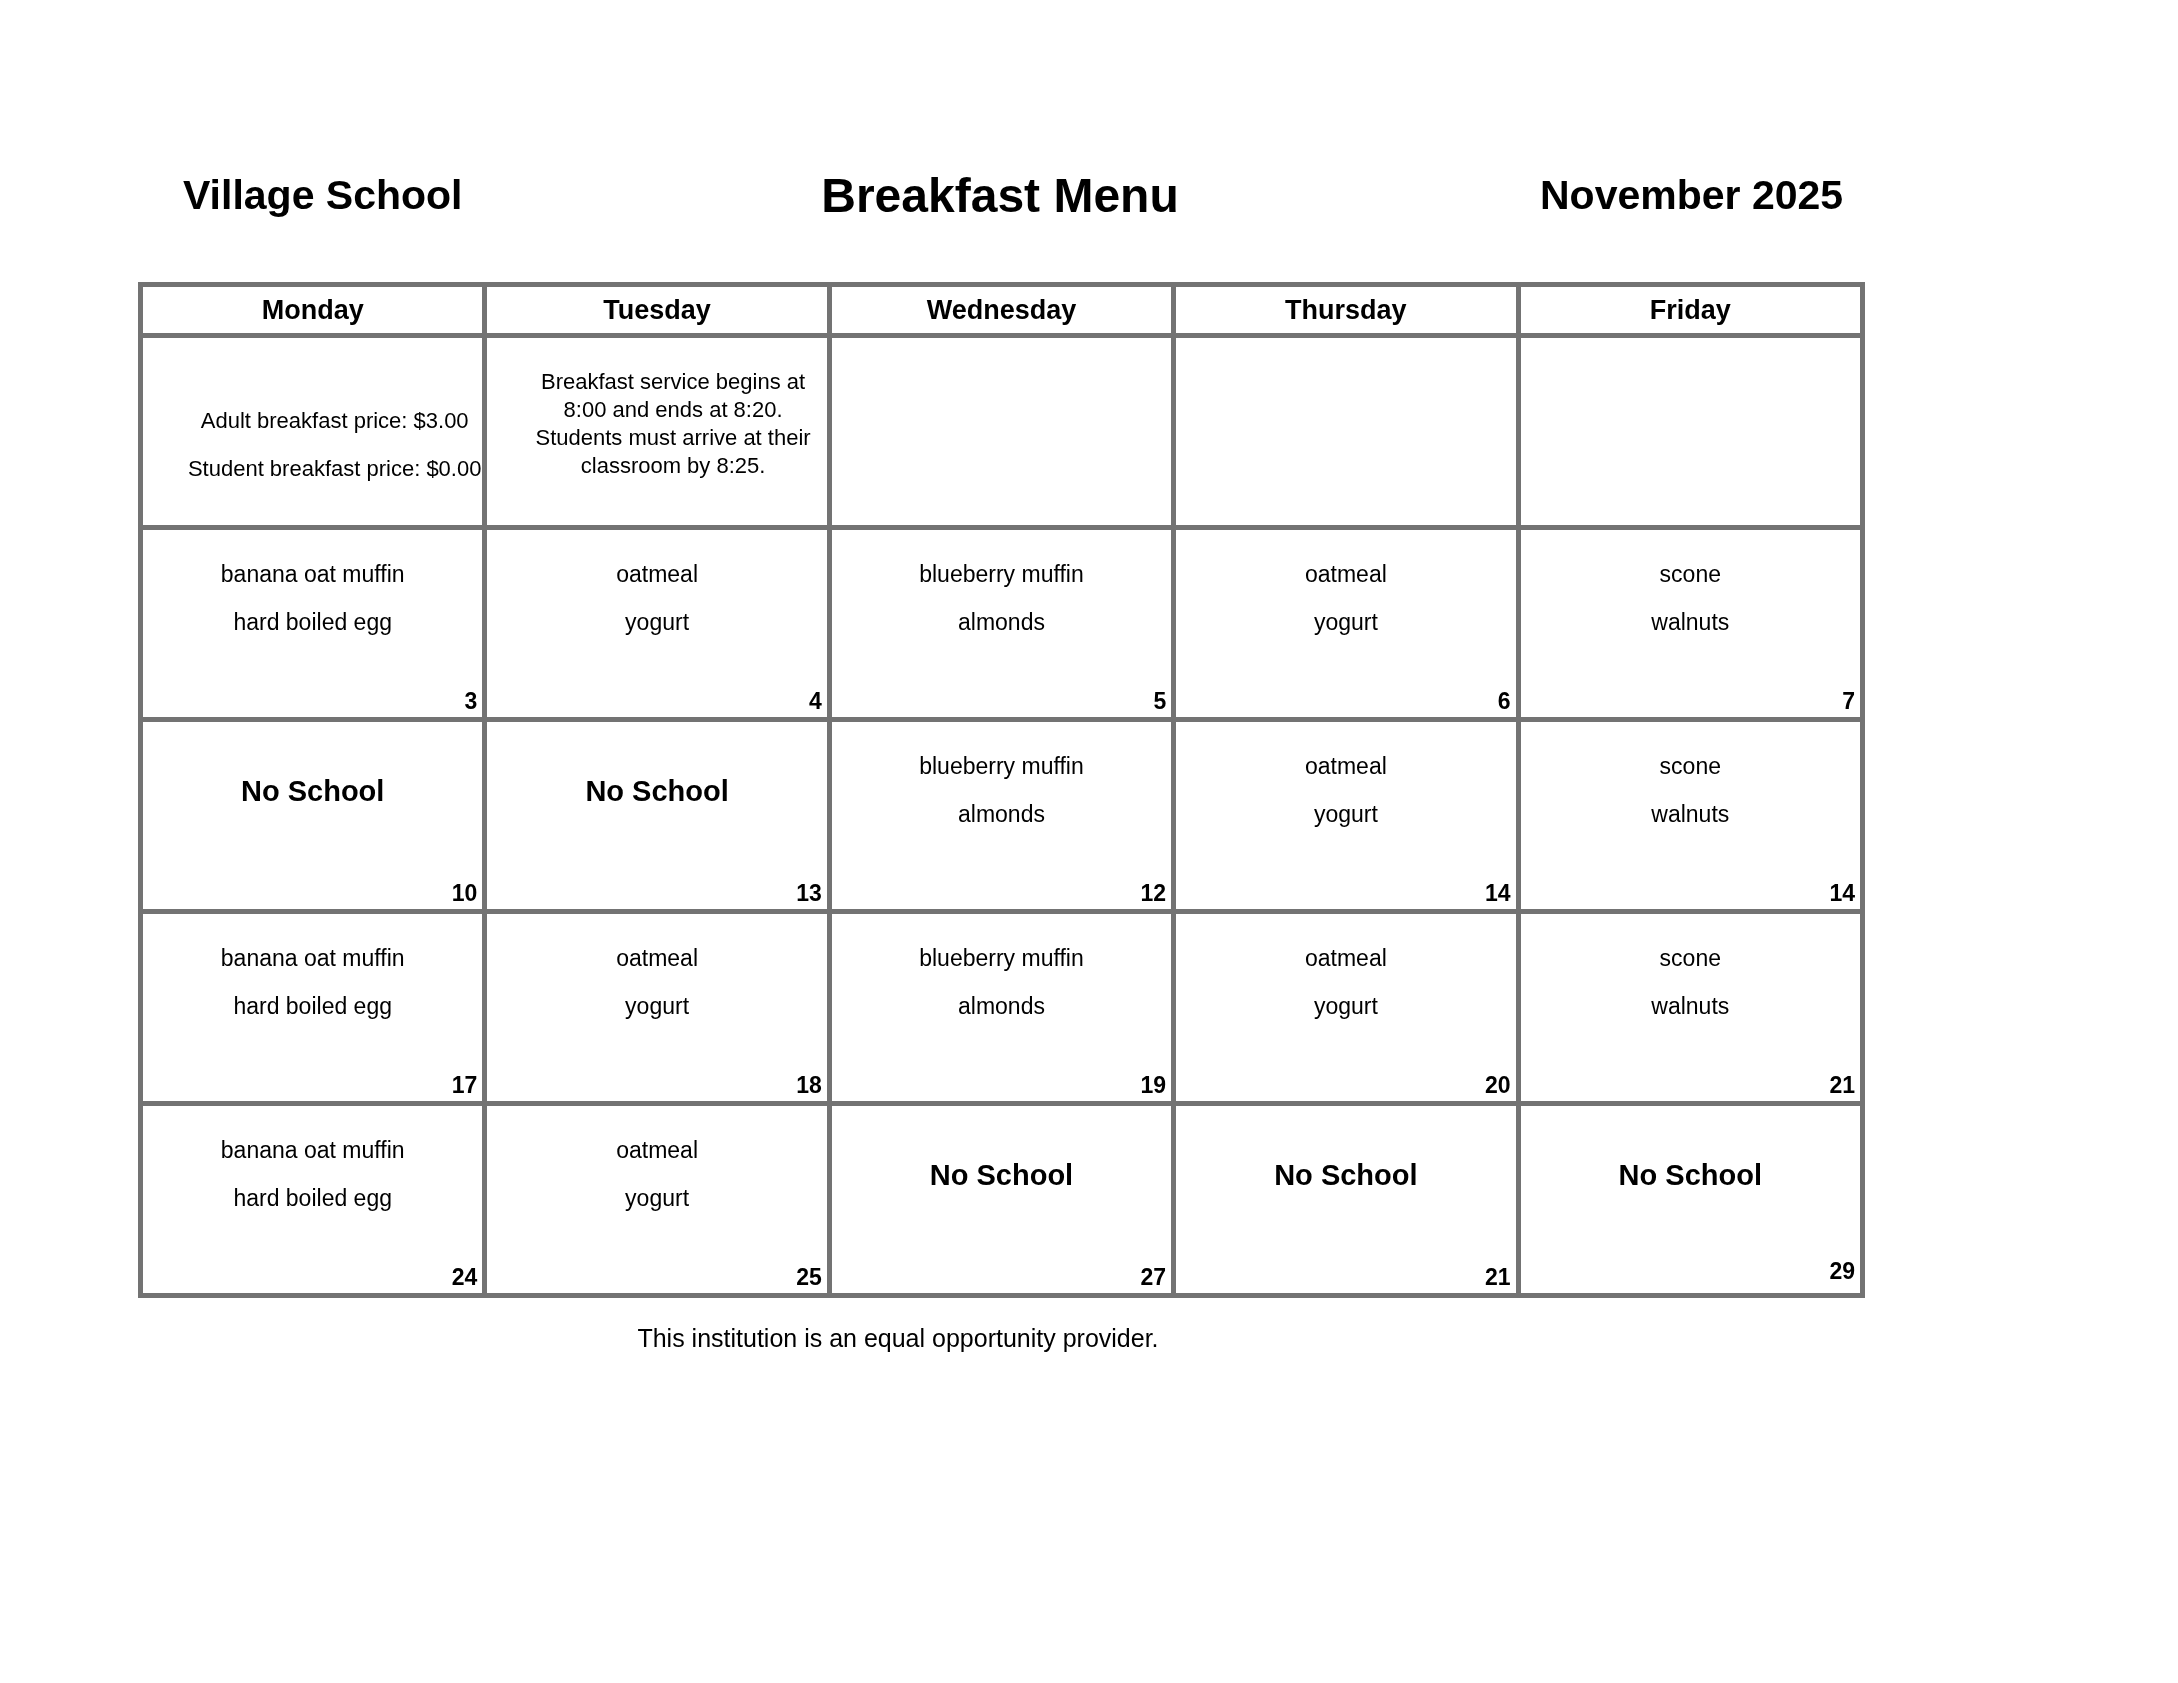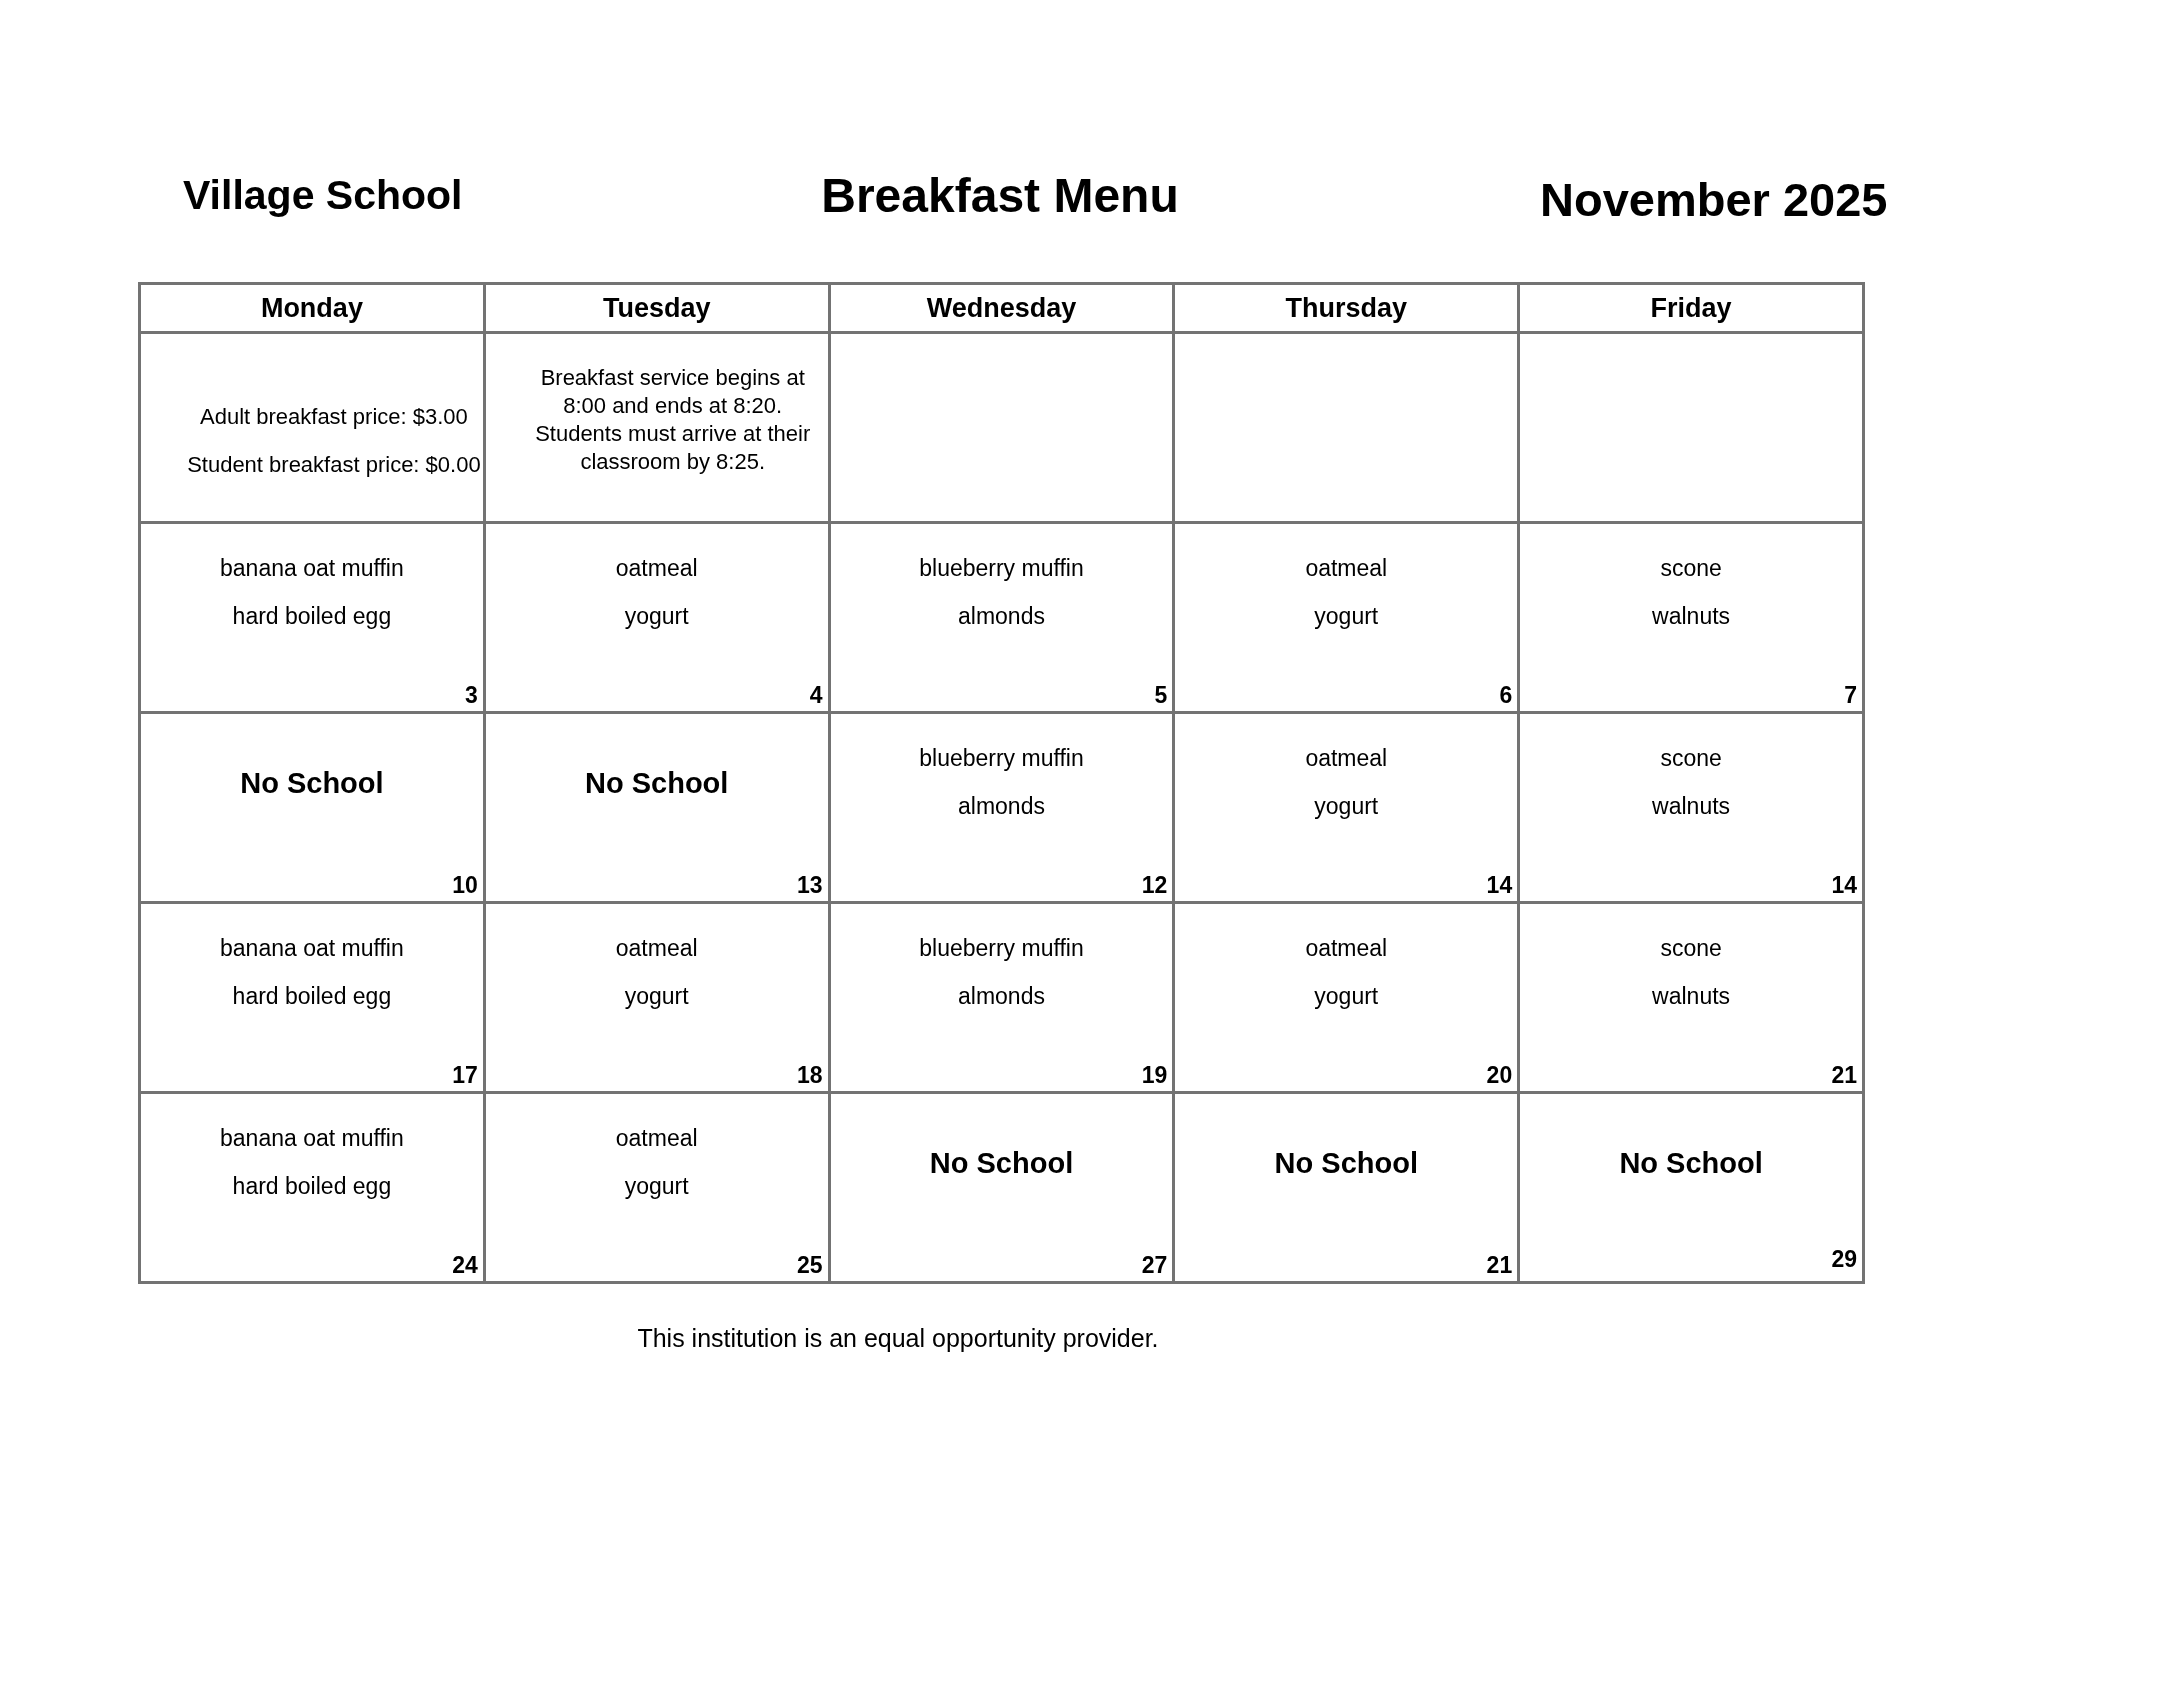--- a/index.html
+++ b/index.html
@@ -1,25 +1,25 @@
 <!DOCTYPE html>
 <html><head>
 <meta charset="utf-8">
 <style>
   html, body { margin: 0; padding: 0; background: #ffffff; }
   body { width: 2178px; height: 1683px; position: relative; overflow: hidden;
          font-family: "Liberation Sans", sans-serif; color: #000; }
   .title { position: absolute; top: 166px; font-weight: bold; white-space: nowrap; }
   #school { left: 183px; font-size: 41px; top: 172px; }
   #menu-title { left: 0; width: 2000px; text-align: center; font-size: 48px; top: 168px; }
-  #month { left: 1540px; font-size: 47px; top: 172px; }
+  #month { left: 1540px; font-size: 41px; top: 172px; }
 
   table.cal { position: absolute; left: 138px; top: 282px; width: 1727px;
               border-collapse: collapse; table-layout: fixed; }
-  table.cal td, table.cal th { border: 3px solid #737373; padding: 0; position: relative; }
+  table.cal td, table.cal th { border: 5px solid #737373; padding: 0; position: relative; }
   table.cal th { height: 46px; font-size: 27px; font-weight: bold; text-align: center; vertical-align: middle; }
   table.cal td { height: 187px; vertical-align: top; text-align: center; }
   .items { padding-top: 20px; font-size: 23px; line-height: 48px; }
   .noschool { position: absolute; left: 0; right: 0; top: 53px; font-size: 29px; font-weight: bold; }
   .daynum { position: absolute; right: 5px; bottom: 2px; font-size: 23px; font-weight: bold; }
   .daynum.raised { bottom: 8px; }
   .note-prices { padding-top: 59px; font-size: 22px; line-height: 48px; margin-left: 44px; }
   .note-service { padding: 30px 10px 0 10px; font-size: 22px; line-height: 28px; margin-left: 32px; }
   #footer { position: absolute; top: 1324px; left: 0; width: 1796px; text-align: center; font-size: 25px; }
 </style>

